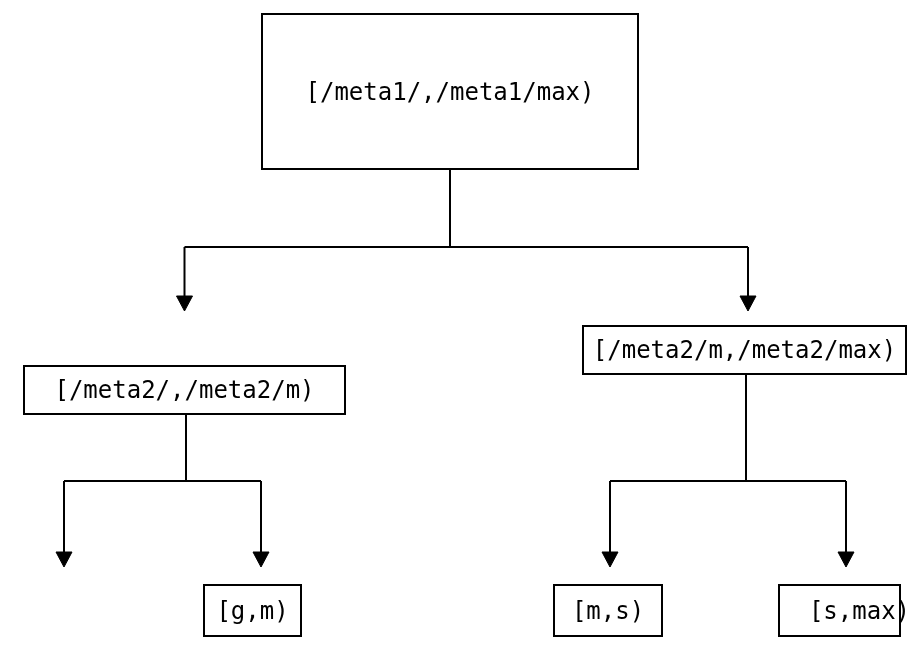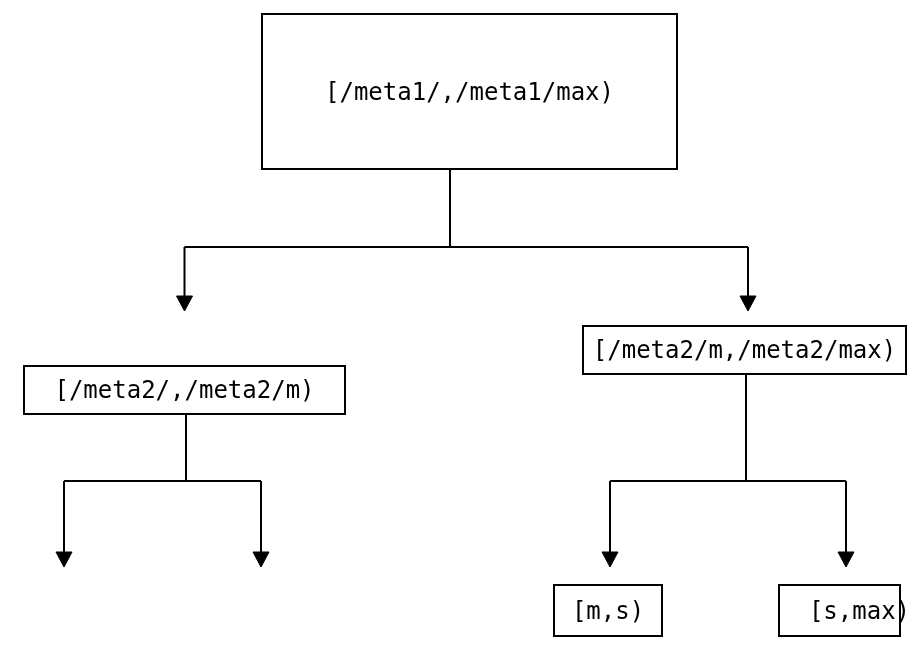--- a/index.html
+++ b/index.html
@@ -73,33 +73,36 @@
     <g>
       <path class="ln" d="M746 375 V481"></path>
       <path class="ln" d="M610 481 H846"></path>
       <path class="ln" d="M610 481 V553"></path>
       <path class="ln" d="M846 481 V553"></path>
       <polygon class="ar" points="602,552 618,552 610,567"></polygon>
       <polygon class="ar" points="838,552 854,552 846,567"></polygon>
     </g>
   </svg>
 
-  <div class="node" style="left:261px; top:13px; width:417px; height:157px;">
+  <div class="node" style="left:261px; top:13px; width:378px; height:157px;">
     <span>[/meta1/,/meta1/max)</span>
   </div>
 
   <div class="node" style="left:23px; top:325px; width:323px; height:50px;margin-top:40px;">
     <span>[/meta2/,/meta2/m)</span>
   </div>
 
   <div class="node" style="left:582px; top:325px; width:325px; height:50px;">
     <span>[/meta2/m,/meta2/max)</span>
   </div>
 
 
+  <div class="node" style="left:203px; top:584px; width:99px; height:53px;">
+    <span>[g,m)</span>
+  </div>
 
   <div class="node" style="left:553px; top:584px; width:110px; height:53px;">
     <span>[m,s)</span>
   </div>
 
   <div class="node" style="left:778px; top:584px; width:123px; height:53px;padding-left:40px;">
     <span>[s,max)</span>
   </div>
 
 </div>

